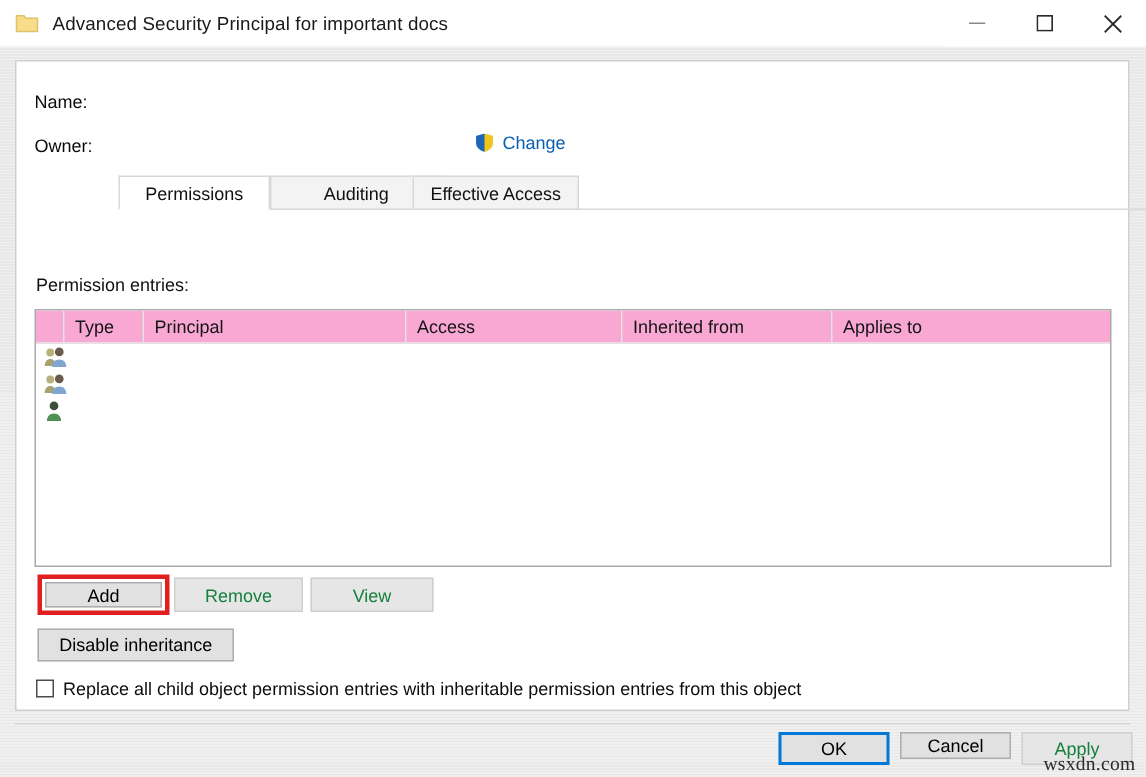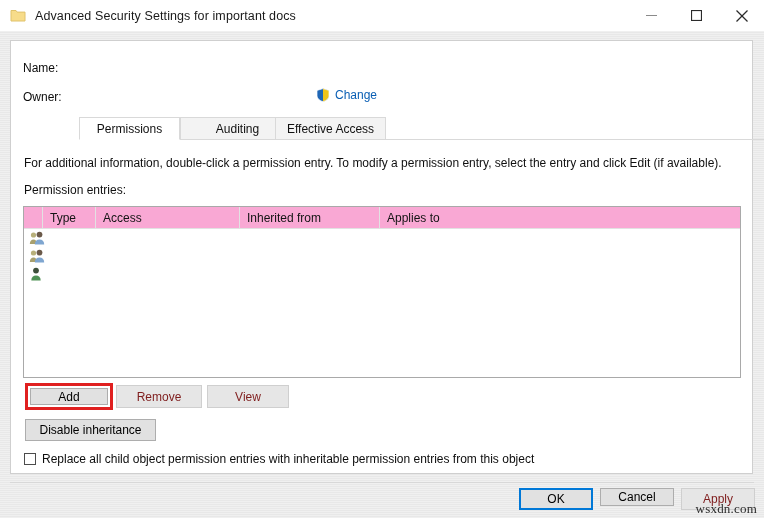--- a/index.html
+++ b/index.html
@@ -228,21 +228,21 @@
     align-items: center;
     justify-content: center;
     font-size: 12px;
     border: 1px solid #adadad;
     background: #e1e1e1;
     color: #000000;
     cursor: default;
     user-select: none;
   }
   .btn.disabled {
-    color: #7f1d1d;
+    color: #15803d;
     border-color: #cfcfcf;
     background: #e6e6e6;
   }
   .btn.focus-blue { border: 2px solid #0078d7; }
   #add-highlight {
     position: absolute;
     left: 14px;
     top: 342px;
     width: 88px;
     height: 27px;
@@ -306,21 +306,21 @@
 
 <div id="window">
 
   <div id="titlebar">
     <span id="title-folder-icon">
       <svg width="16" height="14" viewBox="0 0 16 14">
         <path d="M1 1.5h5l1.2 1.6H15V12H1z" fill="#f7dc8a" stroke="#e0c26a" stroke-width="1"></path>
         <path d="M11.5 1.5H15V5h-3.5z" fill="#ffffff" opacity="0.0"></path>
       </svg>
     </span>
-    <span id="title-text">Advanced Security Settings for important docs</span>
+    <span id="title-text">Advanced Security Principal for important docs</span>
     <div class="caption-buttons">
       <div class="caption-btn">
         <svg width="11" height="11" viewBox="0 0 11 11">
             <line x1="0" y1="5.5" x2="11" y2="5.5" stroke="#8a8a8a" stroke-width="1"></line>
           </svg>
       </div>
       <div class="caption-btn">
         <svg width="11" height="11" viewBox="0 0 11 11">
             <rect x="0.5" y="0.5" width="10" height="10" fill="none" stroke="#2b2b2b" stroke-width="1.2"></rect>
           </svg>
@@ -357,27 +357,27 @@
         <span>Permissions</span>
       </div>
       <div class="tab" id="tab-auditing">
         <span>Auditing</span>
       </div>
       <div class="tab" id="tab-effective">
         <span>Effective Access</span>
       </div>
     </div>
 
-    <div id="info-text">For additional information, double-click a permission entry. To modify a permission entry, select the entry and click Edit (if available).</div>
     <div id="entries-label">Permission entries:</div>
 
     <div id="listbox">
       <div id="list-header">
         <div class="col-head col-spacer"></div>
         <div class="col-head col-type">Type</div>
+        <div class="col-head col-principal">Principal</div>
         <div class="col-head col-access">Access</div>
         <div class="col-head col-inherited">Inherited from</div>
         <div class="col-head col-applies">Applies to</div>
       </div>
       <div id="list-body">
 
         <div class="list-row">
           <svg class="row-icon" viewBox="0 0 17 16">
             <circle cx="4.5" cy="5" r="2.6" fill="#b8b07a"></circle>
             <path d="M0.8 14c0-3 1.7-4.6 3.7-4.6S8.2 11 8.2 14z" fill="#a8a06e"></path>

